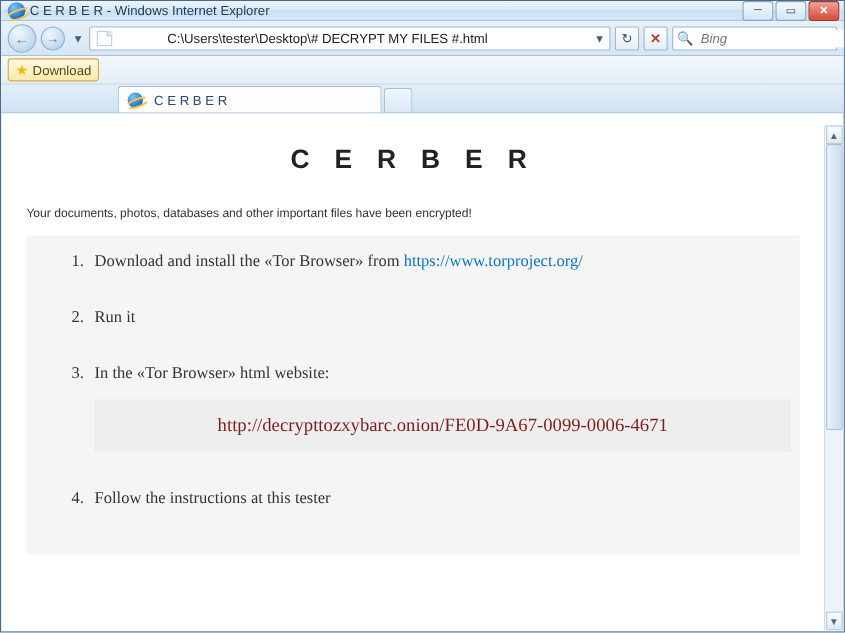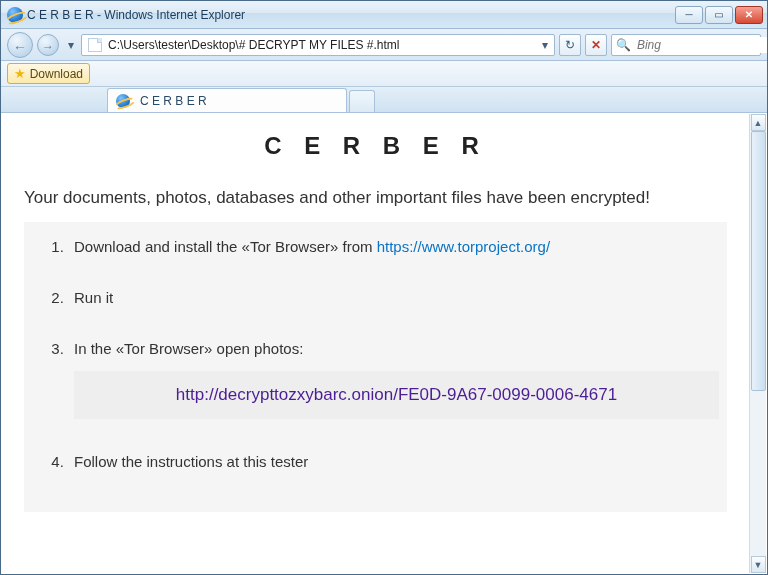--- a/index.html
+++ b/index.html
@@ -9,21 +9,21 @@
     font-size: 12px;
     background: #fff;
     width: 768px;
     height: 575px;
     overflow: hidden;
     border: 1px solid #4a6a8a;
     position: relative;
   }
   
   .titlebar {
-    height: 28px;
+    height: 18px;
     background: linear-gradient(to bottom, #eaf3fb 0%, #dce9f5 45%, #c9dff0 46%, #d6e8f6 100%);
     display: flex;
     align-items: center;
     padding: 0 4px 0 6px;
     border-bottom: 1px solid #9db9d4;
   }
   .ie-icon {
     width: 16px; height: 16px;
     border-radius: 50%;
     background: radial-gradient(circle at 35% 30%, #7cc6ff, #1a6ec8 70%);
@@ -59,20 +59,21 @@
     background:radial-gradient(circle at 35% 30%, #f0f7fd,#c8ddef 60%,#aecbe4);
     border:1px solid #8fb0cc;
     display:flex; align-items:center; justify-content:center;
     color:#5d80a0; font-size:14px;
   }
   .navbtn.fwd{ width:22px; height:22px; font-size:12px; }
   .addr {
     flex:1; display:flex; align-items:center; height:22px;
     background:#fff; border:1px solid #9fb9d1; border-radius:2px;
     padding:0 2px;
+    gap:44px;
   }
   .addr .page-icon{ width:14px; height:14px; background:#fff; border:1px solid #bcd0e2; margin:0 4px; position:relative;}
   .addr .page-icon::after{content:""; position:absolute; right:-1px; top:-1px; width:4px; height:4px; background:#dce9f5; border-left:1px solid #bcd0e2; border-bottom:1px solid #bcd0e2;}
   .addr input{ flex:1; border:none; outline:none; font-size:12px; height:18px; color:#222;}
   .addr .dd{ width:14px; text-align:center; color:#42607a; }
   .sqbtn{
     width:22px; height:22px; border:1px solid #9fb9d1; background:linear-gradient(to bottom,#fdfefe,#e4eef7);
     display:flex; align-items:center; justify-content:center; color:#2f5c82; font-size:12px; border-radius:2px;
   }
   .sqbtn.red{ color:#c0392b; font-weight:bold;}
@@ -131,30 +132,30 @@
   .sb-track{ flex:1; width:15px; position:relative;}
   .sb-thumb{ position:absolute; top:0; left:0; width:15px; height:260px; background:linear-gradient(to right,#e8f1f9,#cadff0); border:1px solid #a9c2db; border-radius:2px;}
   
   .content{
     font-family: Arial, Helvetica, sans-serif;
     color:#333; padding:10px 22px 20px 22px;
   }
   .content h1{
     text-align:center; font-size:24px; letter-spacing:8px; font-weight:600; color:#222; margin:8px 0 28px 0;
   }
-  .content p.lead{ font-size:17px; margin:14px 0; color:#333;}
+  .content p.lead{ font-size:11px; margin:14px 0; color:#333;}
   .instr-box{
     background:#f5f5f5; padding:16px 8px 8px 8px; margin-top:14px;
   }
   .content ol{ margin:0; padding-left:36px; font-size:15px; color:#333;}
-  .content ol li{ margin:0 0 34px 0; padding-left:6px;}
+  .content ol li{ margin:0 0 34px 12px; padding-left:6px;font-family:Liberation Serif, serif;}
   .content a.link{ color:#0b74c4; text-decoration:none;}
   .onion-box{
     background:#eeeeee; margin:14px 0 4px 0; padding:14px 10px; text-align:center;
-    font-size:17px; color:#4c1d95;
+    font-size:17px; color:#7f1d1d;
   }
   .tiny-dd{ width:12px; text-align:center; color:#42607a; margin-left:2px;}
 </style>
 </head>
 <body>
 
 <div class="titlebar">
   <span class="ie-icon"></span>
   <span class="title-text">C E R B E R - Windows Internet Explorer</span>
   <div class="winbtns">
@@ -201,21 +202,21 @@
     <div class="content">
       <h1>C E R B E R</h1>
       <p class="lead">Your documents, photos, databases and other important files have been encrypted!</p>
       <div class="instr-box">
         <ol>
           <li>
             <span>Download and install the «Tor Browser» from </span><a href="#" class="link">https://www.torproject.org/</a>
           </li>
           <li>Run it</li>
           <li>
-            <span>In the «Tor Browser» open photos:</span>
+            <span>In the «Tor Browser» html website:</span>
             <div class="onion-box">
               <span>http://decrypttozxybarc.onion/FE0D-9A67-0099-0006-4671</span>
             </div>
           </li>
           <li>Follow the instructions at this tester</li>
         </ol>
       </div>
     </div>
 
   </div>

